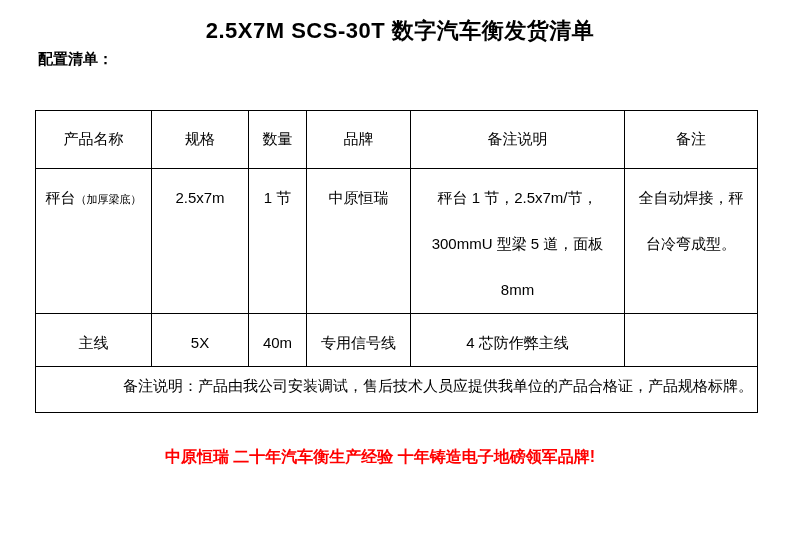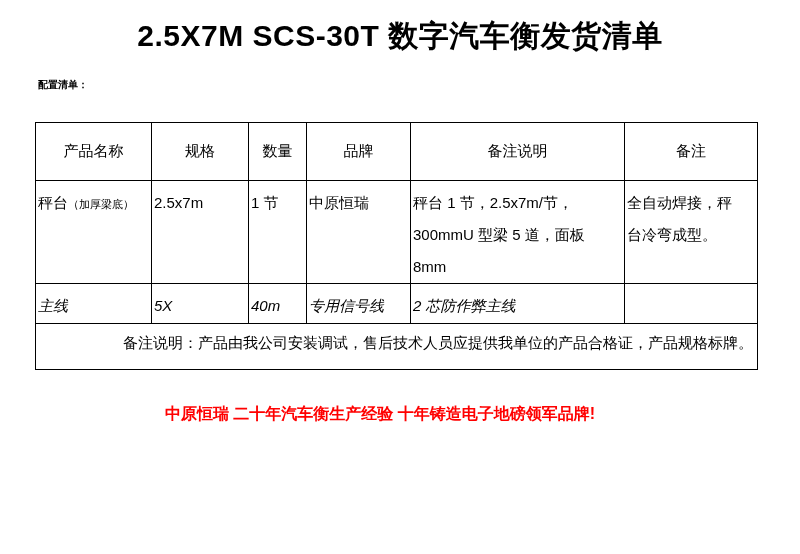--- a/index.html
+++ b/index.html
@@ -7,57 +7,58 @@
     margin: 0; padding: 0;
     width: 800px; height: 554px;
     background: var(--bg, #ffffff);
     color: var(--text-color, #000000);
     font-family: "Liberation Sans", "DejaVu Sans", sans-serif;
     overflow: hidden;
   }
   .title {
     margin: 16px 0 0 0;
     text-align: center;
-    font-size: 30px;
+    font-size: 22px;
     font-weight: bold;
     letter-spacing: 0.5px;
   }
   .section-label {
-    margin: 21px 0 0 38px;
-    font-size: 10px;
+    margin: 4px 0 0 38px;
+    font-size: 15px;
     font-weight: bold;
   }
   table.freight-table {
     border-collapse: collapse;
     table-layout: fixed;
     width: 722px;
-    margin: 30px 0 0 35px;
+    margin: 41px 0 0 35px;
   }
   .freight-table th, .freight-table td {
     border: 1px solid var(--border-color, #000000);
     font-size: 15px;
     font-weight: normal;
     overflow: hidden;
   }
   .freight-table th {
     height: 58px;
     vertical-align: middle;
     text-align: center;
     padding: 0;
   }
   .freight-table td {
     vertical-align: top;
-    line-height: 32px;
+    text-align: center;
+    line-height: 46px;
     padding: 6px 2px 0 2px;
   }
   tr.rh1 td { height: 79px; }
   tr.rh2 td { height: 43px; }
   tr.rh3 td { height: 70px; }
   tr.rh4 td { height: 40px; }
-  tr.rh5 td { height: 40px; font-style: italic; }
+  tr.rh5 td { height: 40px; }
   .note { font-size: 11px; }
   .params-line, .remark-line { display: block; }
   tr.footnote-row td {
     height: 46px;
     text-align: right;
     padding: 2px 4px 0 8px;
     line-height: 33px;
   }
   .slogan {
     width: 720px;
@@ -113,21 +114,21 @@
     </tr>
 
 
 
 
     <tr class="rh5">
       <td>主线</td>
       <td>5X</td>
       <td>40m</td>
       <td>专用信号线</td>
-      <td>2 芯防作弊主线</td>
+      <td>4 芯防作弊主线</td>
       <td></td>
     </tr>
 
     <tr class="footnote-row">
       <td colspan="6">备注说明：产品由我公司安装调试，售后技术人员应提供我单位的产品合格证，产品规格标牌。</td>
     </tr>
   </tbody>
     </table>
 
   <div class="slogan">中原恒瑞 二十年汽车衡生产经验 十年铸造电子地磅领军品牌!</div>

